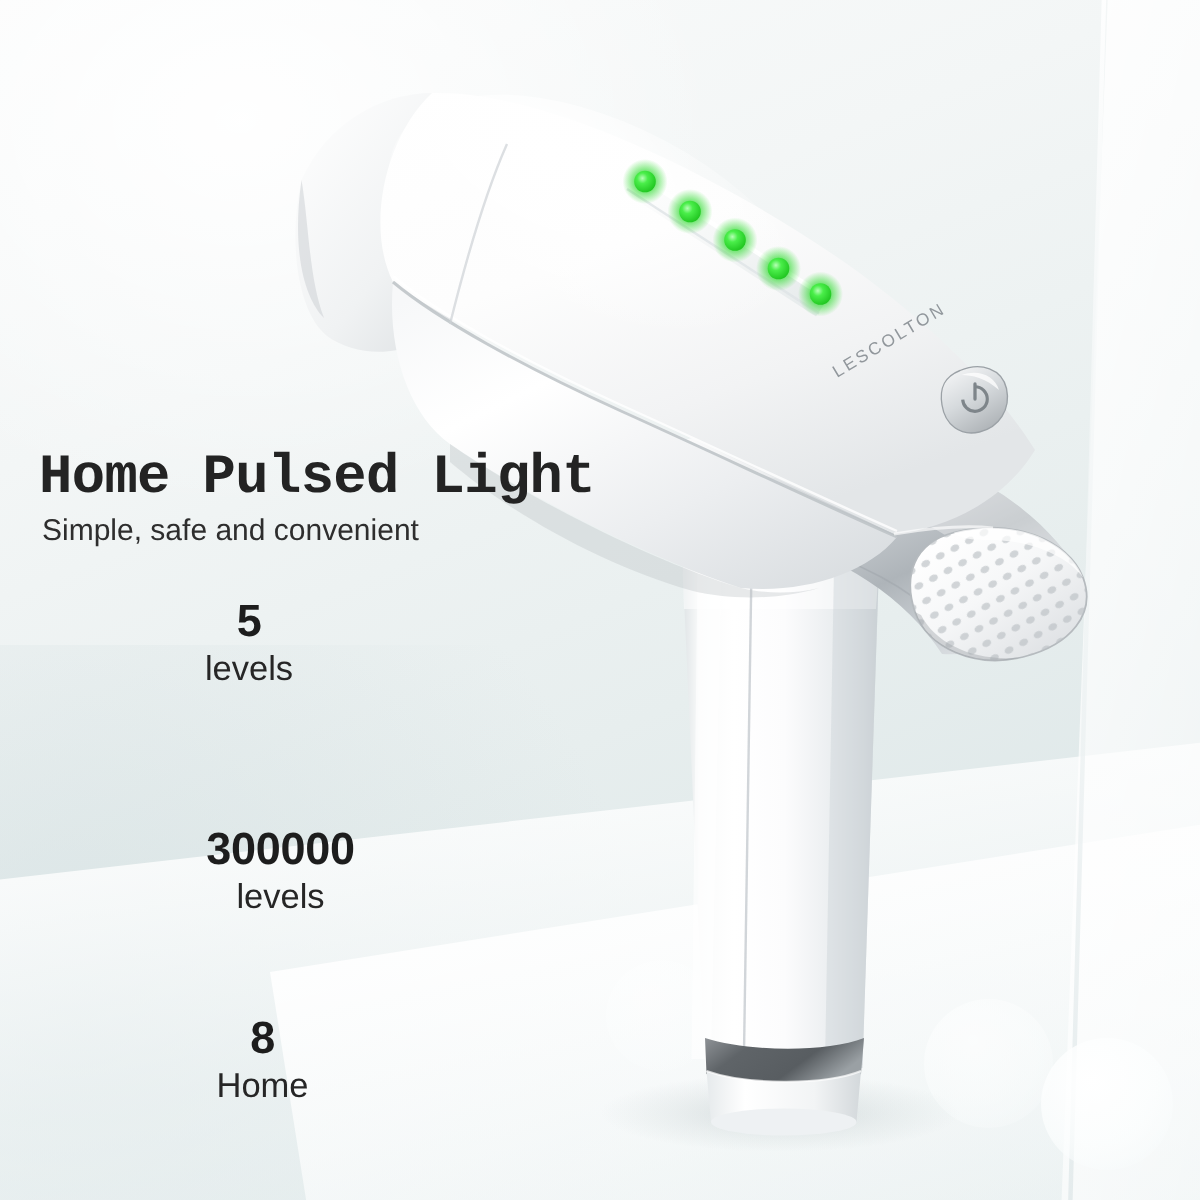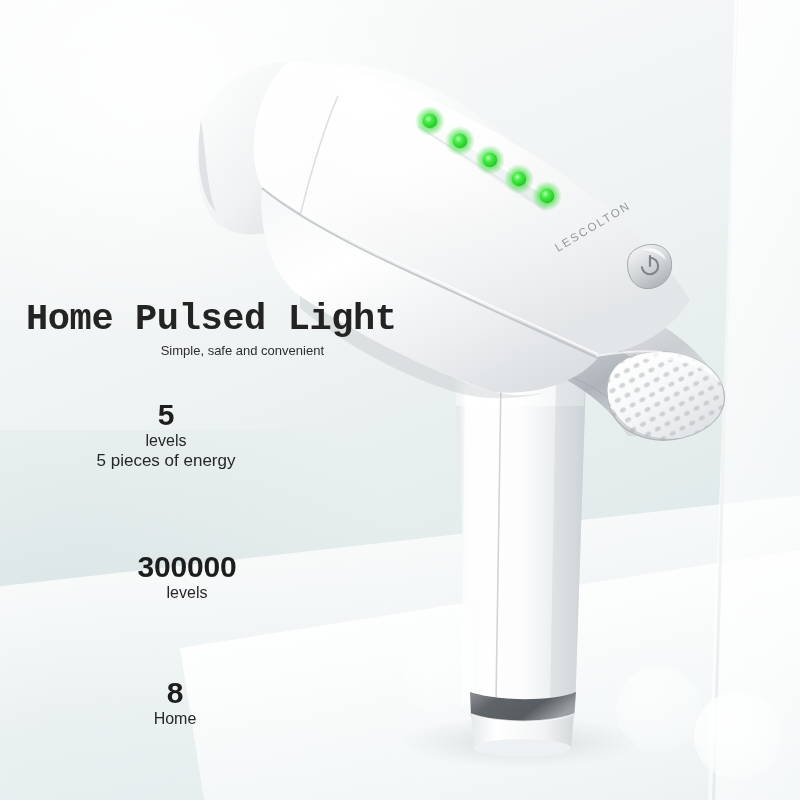--- a/index.html
+++ b/index.html
@@ -73,37 +73,37 @@
     font-weight: bold;
     color: #232323;
     letter-spacing: -0.4px;
     white-space: nowrap;
     font-family: Liberation Mono, monospace;
   }
   .subhead {
     position: absolute;
     left: 28px; top: 343px;
     width: 296px;
-    text-align: right;
-    font-size: 13px;
+    text-align: left;
+    font-size: 20px;
     color: #2e2e2e;
     white-space: nowrap;
   }
 
   
   .stat { position: absolute; text-align: center; }
   .stat .big {
     font-size: 30px;
     font-weight: bold;
     color: #1d1d1d;
     line-height: 1.12;
     letter-spacing: -0.2px;
   }
   .stat .mid {
-    font-size: 16px;
+    font-size: 23px;
     color: #262626;
     line-height: 1.18;
     font-weight: 400;
   }
   .stat .small {
     font-size: 17px;
     color: #262626;
     line-height: 1.35;
     font-weight: 400;
   }
@@ -328,21 +328,20 @@
 
     <path d="M596,356 C620,352 644,350 662,352" stroke="#ffffff" stroke-width="2" fill="none" opacity="0.65"></path>
   </svg>
 
   <div class="headline">Home Pulsed Light</div>
   <div class="subhead">Simple, safe and convenient</div>
 
   <div class="stat stat-levels">
     <div class="big">5</div>
     <div class="mid">levels</div>
-    <div class="small">5 pieces of energy</div>
   </div>
 
   <div class="stat stat-times">
     <div class="big">300000</div>
     <div class="mid">levels</div>
   </div>
 
   <div class="stat stat-weeks">
     <div class="big">8</div>
     <div class="mid">Home</div>

